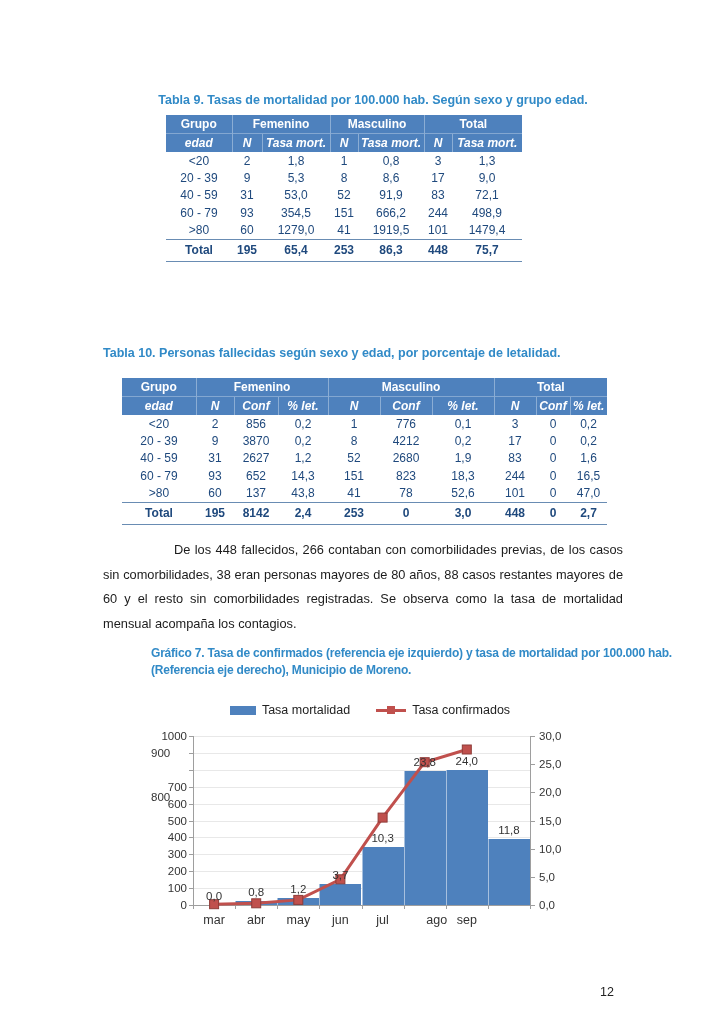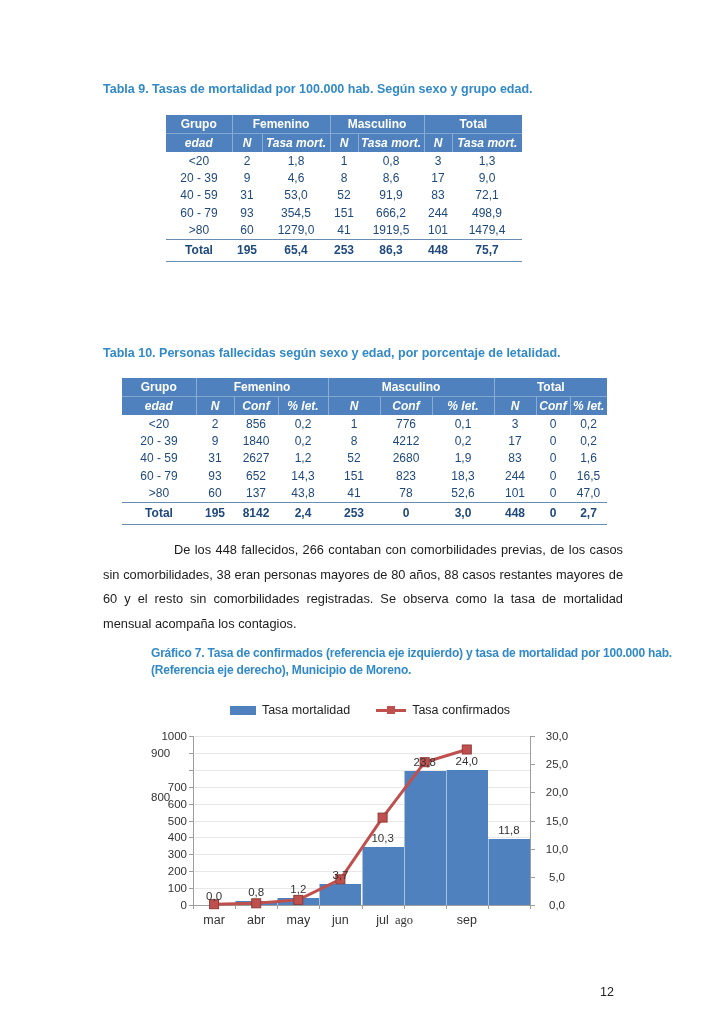--- a/index.html
+++ b/index.html
@@ -1,20 +1,20 @@
 <!DOCTYPE html>
 <html style="--caption-blue: #318AC7; --hdr-bg: #4E81BD; --tbl-text: #1F497D; --bar-blue: #4E81BD; --line-red: #C0504D;"><head>
 <meta charset="utf-8">
 <style>
   html,body{margin:0;padding:0;background:#fff;}
   .page{position:relative;width:725px;height:1024px;background:#ffffff;overflow:hidden;
         font-family:"Liberation Sans",sans-serif;color:#1a1a1a;}
   .caption{position:absolute;margin:0;font-weight:bold;font-size:12.5px;line-height:17px;
            color:var(--caption-blue,#318AC7);}
-  .cap9{left:103px;top:81px;width:540px;}
+  .cap9{left:103px;top:92px;width:540px;text-align:center;}
   .cap10{left:103px;top:345px;width:540px;}
   .capg{left:103px;top:645px;width:548px;font-size:12px;letter-spacing:-0.2px;margin-left:48px;}
   .bodytext{position:absolute;margin:0;font-size:12.8px;text-align:justify;color:#1c1c1c;}
   .para1{left:103px;top:272px;width:520px;line-height:24px;text-indent:35px;}
   .para2{left:103px;top:538px;width:520px;line-height:24.5px;text-indent:71px;}
   
   table.t{position:absolute;border-collapse:collapse;table-layout:fixed;text-align:center;
           font-size:12px;color:var(--tbl-text,#1F497D);}
   .t9{left:166px;top:115px;width:356px;}
   .t10{left:122px;top:378px;width:485px;}
@@ -27,21 +27,21 @@
       border-top:1px solid #698CB3;border-bottom:1px solid #698CB3;}
   
   .chart{position:absolute;left:150px;top:697px;width:440px;height:255px;font-size:11.5px;color:#333;}
   .legend{position:absolute;left:0;top:6px;width:100%;display:flex;justify-content:center;
           gap:26px;align-items:center;font-size:12.5px;color:#222;}
   .leg-item{display:flex;align-items:center;gap:6px;}
   .sw-bar{display:inline-block;width:26px;height:9px;background:var(--bar-blue,#4E81BD);}
   .sw-line{display:inline-block;width:30px;height:3px;background:var(--line-red,#C0504D);position:relative;}
   .sw-sq{position:absolute;left:11px;top:-3px;width:8px;height:8px;background:var(--line-red,#C0504D);}
   #plot{position:absolute;left:0;top:0;width:440px;height:255px;}
-  #plot .ylab{position:absolute;height:14px;line-height:14px;font-size:11.5px;color:#333;text-align:center;}
+  #plot .ylab{position:absolute;height:14px;line-height:14px;font-size:11.5px;color:#333;}
   #plot .xlab{position:absolute;height:15px;line-height:15px;font-size:12.5px;color:#333;}
   #plot .dlab{position:absolute;height:14px;line-height:14px;font-size:11.5px;color:#333;}
   #plot .grid,#plot .axis,#plot .tick,#plot .bar{position:absolute;}
   .pageno{position:absolute;left:592px;top:985px;width:30px;text-align:center;
           font-size:12.5px;color:#222;}
 </style>
 </head>
 <body>
 
 <div class="page">
@@ -81,21 +81,21 @@
           <td>2</td>
           <td>1,8</td>
           <td>1</td>
           <td>0,8</td>
           <td>3</td>
           <td>1,3</td>
         </tr>
         <tr>
           <td>20 - 39</td>
           <td>9</td>
-          <td>4,6</td>
+          <td>5,3</td>
           <td>8</td>
           <td>8,6</td>
           <td>17</td>
           <td>9,0</td>
         </tr>
         <tr>
           <td>40 - 59</td>
           <td>31</td>
           <td>53,0</td>
           <td>52</td>
@@ -178,21 +178,21 @@
           <td>1</td>
           <td>776</td>
           <td>0,1</td>
           <td>3</td>
           <td>0</td>
           <td>0,2</td>
         </tr>
         <tr>
           <td>20 - 39</td>
           <td>9</td>
-          <td>1840</td>
+          <td>3870</td>
           <td>0,2</td>
           <td>8</td>
           <td>4212</td>
           <td>0,2</td>
           <td>17</td>
           <td>0</td>
           <td>0,2</td>
         </tr>
         <tr>
           <td>40 - 59</td>
@@ -345,20 +345,20 @@
         <div class="ylab" style="left: 389px; top: 144.7px; width: 36px;">10,0</div>
         <div class="ylab" style="left: 389px; top: 116.5px; width: 36px;">15,0</div>
         <div class="ylab" style="left: 389px; top: 88.3px; width: 36px;">20,0</div>
         <div class="ylab" style="left: 389px; top: 60.2px; width: 36px;">25,0</div>
         <div class="ylab" style="left: 389px; top: 32px; width: 36px;">30,0</div>
         <div class="xlab" style="left: 43px; top: 216px; width: 42.1px; text-align: center;">mar</div>
         <div class="xlab" style="left: 85.1px; top: 216px; width: 42.1px; text-align: center;">abr</div>
         <div class="xlab" style="left: 127.3px; top: 216px; width: 42.1px; text-align: center;">may</div>
         <div class="xlab" style="left: 169.4px; top: 216px; width: 42.1px; text-align: center;">jun</div>
         <div class="xlab" style="left: 211.5px; top: 216px; width: 42.1px; text-align: center;">jul</div>
-        <div class="xlab" style="left: 245px; top: 216px; width: 42.1px; text-align: left; font-family: Liberation Serif, serif;">ago</div>
+        <div class="xlab" style="left: 255px; top: 216px; width: 42.1px; text-align: right;">ago</div>
         <div class="xlab" style="left: 295.8px; top: 216px; width: 42.1px; text-align: center;">sep</div>
       </div>
   </div>
 
   <div class="pageno">12</div>
 
 </div>
 
 </body></html>

